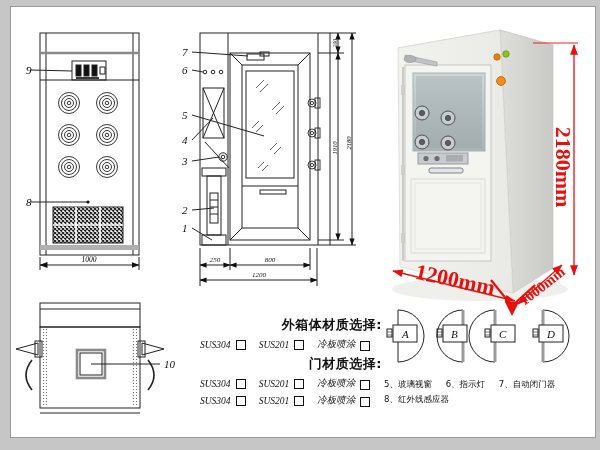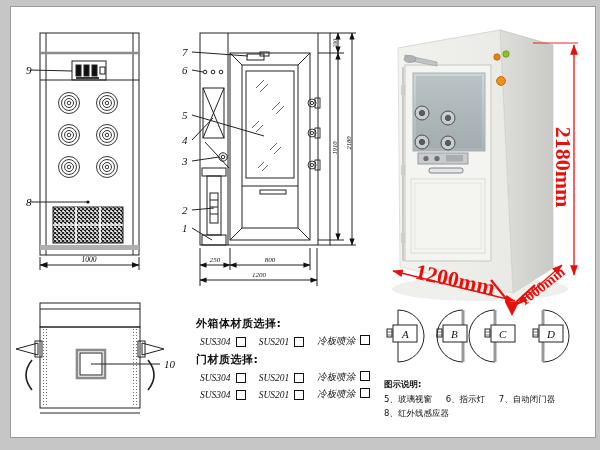--- a/index.html
+++ b/index.html
@@ -4,23 +4,23 @@
 <style>
   html,body{margin:0;padding:0;background:#fff;}
   .stage{position:relative;width:600px;height:450px;background:#c6c6c6;overflow:hidden;
          font-family:"DejaVu Sans","Liberation Sans",sans-serif;}
   .paper{position:absolute;left:10px;top:6px;width:584px;height:430px;background:#fff;
          border:1px solid #9a9a9a;}
   .abs{position:absolute;}
   svg text{font-family:"Liberation Serif",serif;}
   
   .mat-block{position:absolute;left:196px;top:313px;width:186px;color:#111;}
-  .mat-title{font-size:11px;font-weight:bold;margin:3px 0 4px 0;letter-spacing:.5px;}
+  .mat-title{font-size:13px;font-weight:bold;margin:3px 0 4px 0;letter-spacing:.5px;text-align:right;}
   .mat-row{display:flex;align-items:center;margin:0 0 4px 4px;}
-  .mat-opt{display:flex;align-items:flex-start;margin-right:13px;font-size:9.5px;
+  .mat-opt{display:flex;align-items:flex-end;margin-right:13px;font-size:9.5px;
            font-style:italic;font-family:"Liberation Serif",serif;white-space:nowrap;}
   .cb{display:inline-block;width:8px;height:8px;border:1.4px solid #111;margin-left:5px;background:#fff;}
   
   .legend{position:absolute;left:384px;top:377px;width:208px;color:#111;font-size:8.5px;line-height:14.5px;}
   .legend-row span{margin-right:11px;white-space:nowrap;}
   .legend-title{font-weight:bold;}
 </style>
 </head>
 <body>
 
@@ -403,21 +403,20 @@
           <span class="cb"></span>
         </span>
       <span class="mat-opt">
           <span>冷板喷涂</span>
           <span class="cb"></span>
         </span>
     </div>
   </div>
 
   <div class="legend">
-    <div class="legend-title">图示说明:</div>
     <div class="legend-row">
       <span>5、玻璃视窗</span>
       <span>6、指示灯</span>
       <span>7、自动闭门器</span>
       <span>8、红外线感应器</span>
     </div>
     <div class="legend-row">
       
       
     </div>

